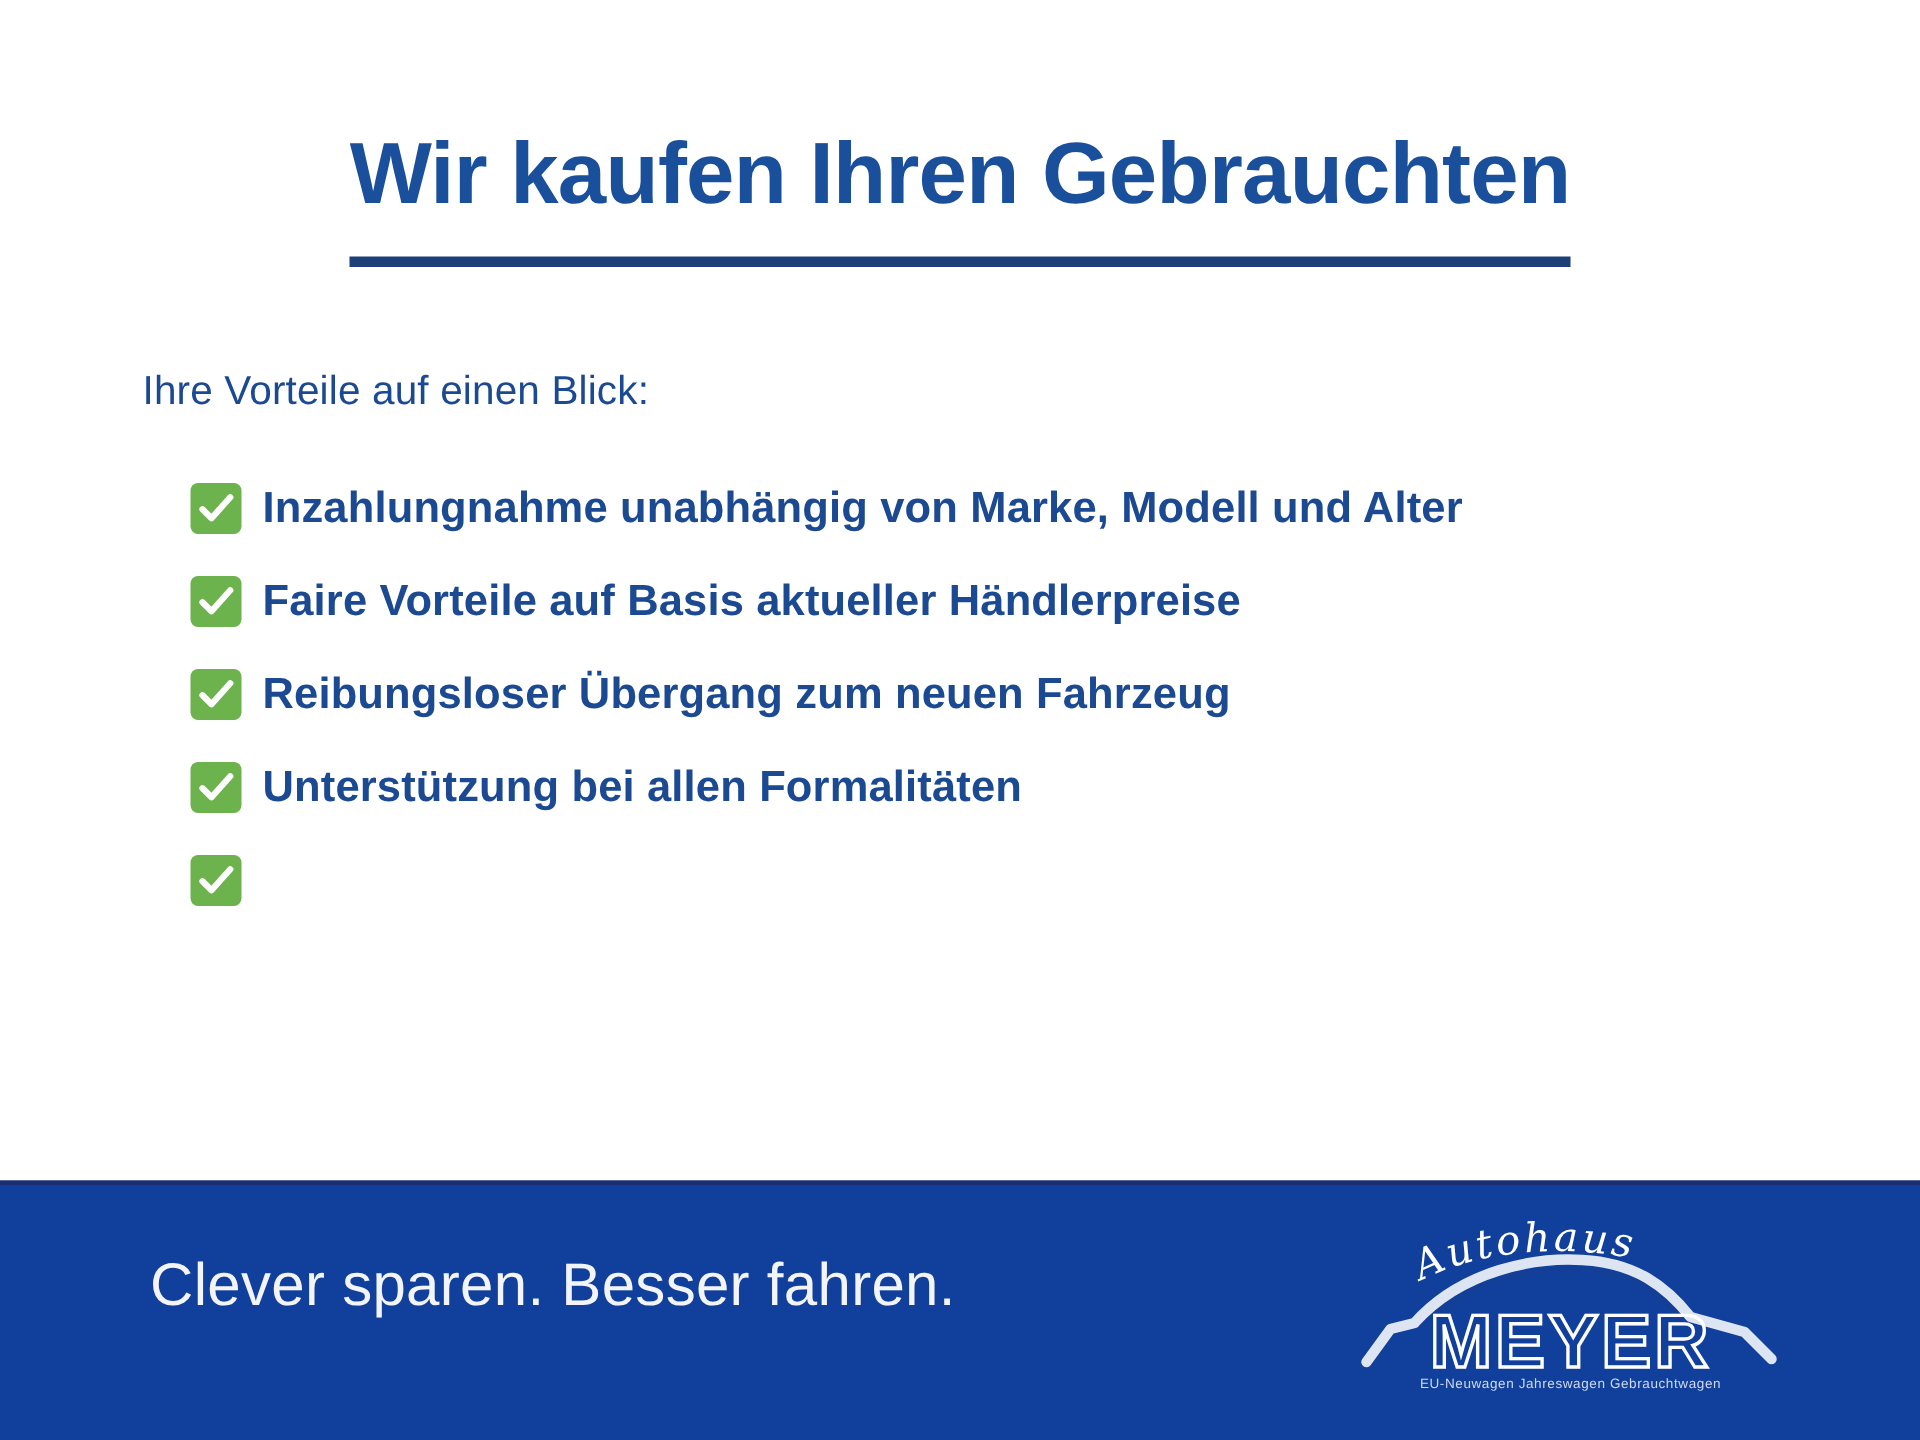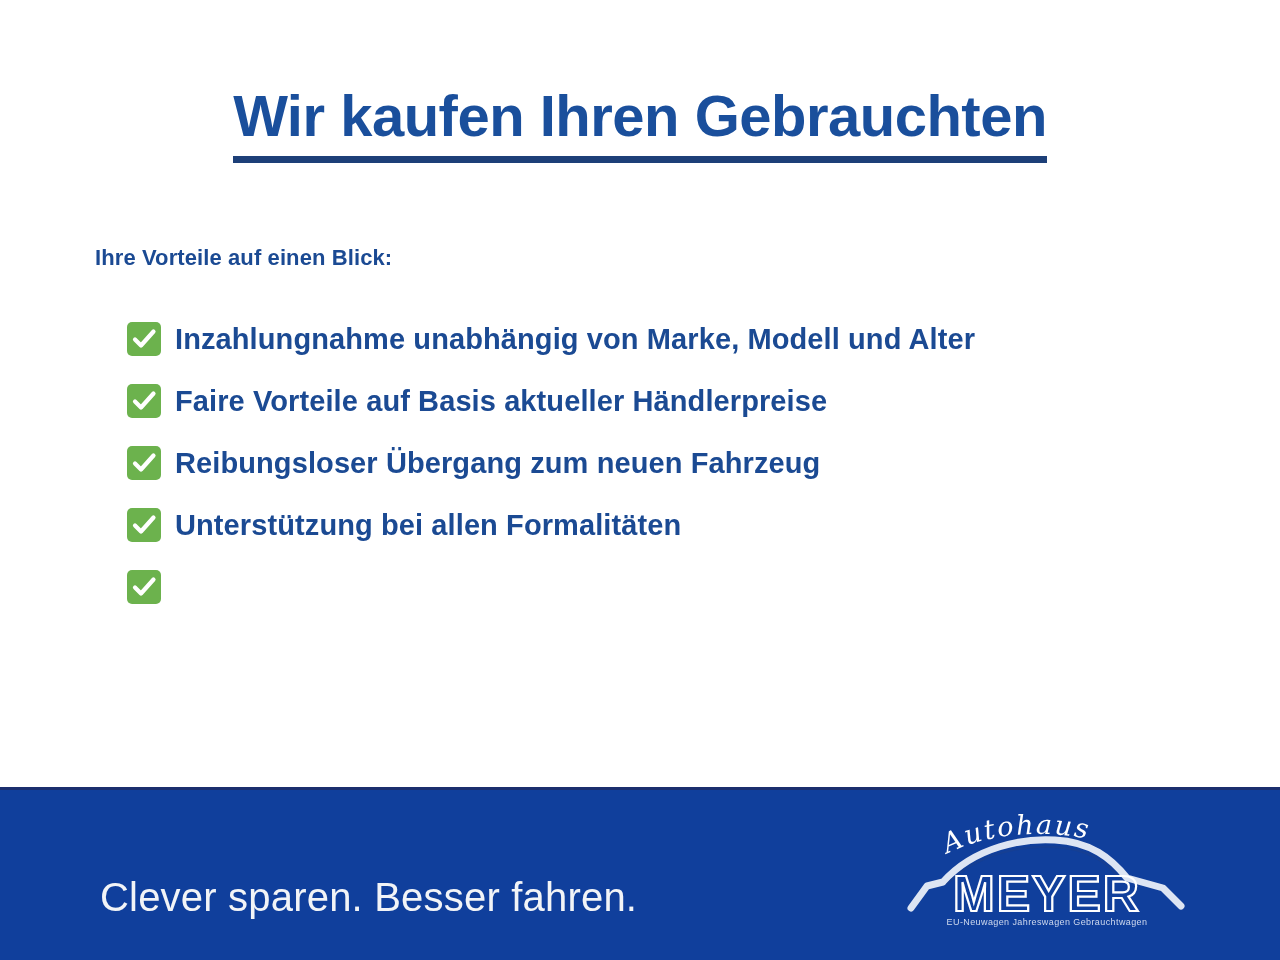--- a/index.html
+++ b/index.html
@@ -29,31 +29,31 @@
     text-align: center;
   }
   .title {
     display: inline-block;
     font-size: 58px;
     font-weight: bold;
     color: #1a4f9c;
     letter-spacing: -0.5px;
     line-height: 1.05;
     white-space: nowrap;
-    padding-bottom: 9px;
+    padding-bottom: 24px;
     border-bottom: 7px solid #1d3f78;
   }
 
   
   .subtitle {
     position: absolute;
     left: 95px;
     top: 245px;
-    font-size: 22px;
-    font-weight: bold;
+    font-size: 27px;
+    font-weight: normal;
     color: #1b4a93;
     letter-spacing: 0.1px;
     white-space: nowrap;
     text-align: center;
   }
 
   
   .bullets {
     position: absolute;
     left: 95px;
@@ -104,21 +104,20 @@
   }
   .slogan {
     position: absolute;
     left: 100px;
     top: 45px;
     font-size: 40px;
     color: #f2f4f7;
     font-weight: normal;
     letter-spacing: 0.2px;
     white-space: nowrap;
-    margin-top: 40px;
   }
 
   
   .logo {
     position: absolute;
     left: 905px;
     top: 22px;
     width: 285px;
     height: 120px;
   }

